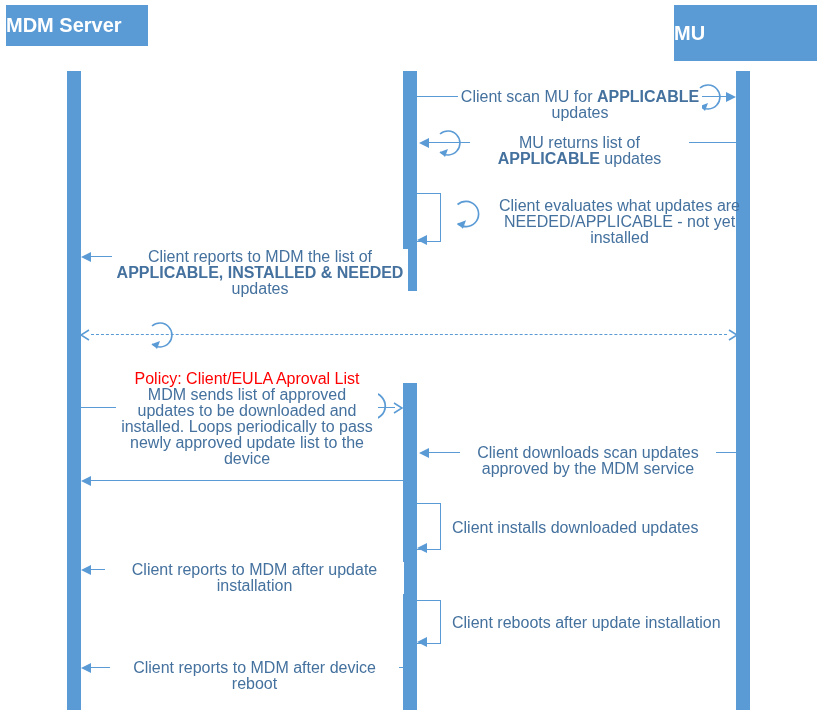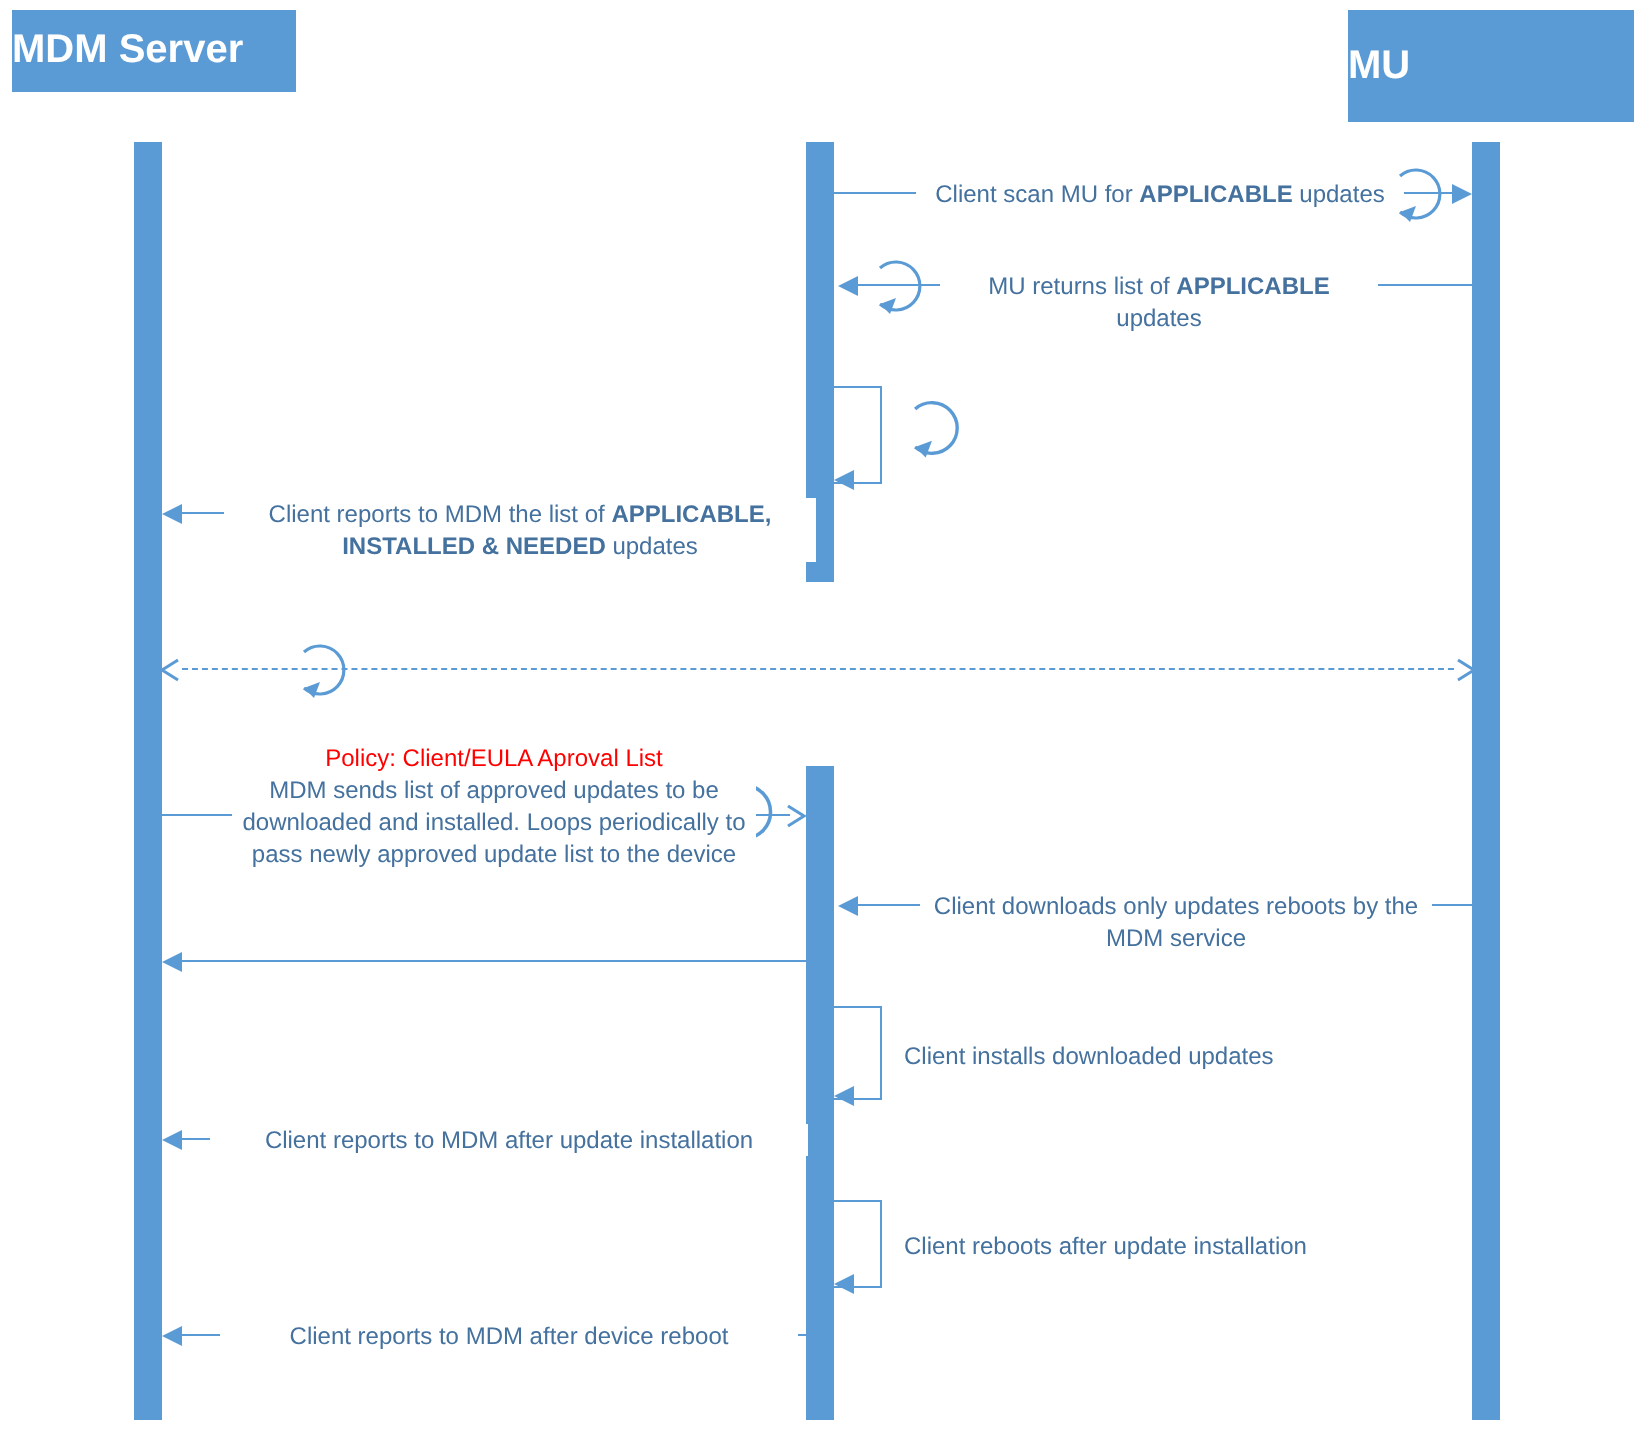--- a/index.html
+++ b/index.html
@@ -18,21 +18,21 @@
     display:flex;align-items:center;justify-content:flex-start;
     font-size:20px;font-weight:bold;
   }
   .bar{position:absolute;width:14px;background:var(--blue);}
   .hline{position:absolute;height:0;border-top:1.5px solid var(--line);}
   .hline.dashed{border-top-style:dashed;}
   .ah-left{position:absolute;width:0;height:0;border-top:5px solid transparent;border-bottom:5px solid transparent;border-right:10px solid var(--line);}
   .ah-right{position:absolute;width:0;height:0;border-top:5px solid transparent;border-bottom:5px solid transparent;border-left:10px solid var(--line);}
   .selfcall{position:absolute;border:1.5px solid var(--line);border-left:none;background:transparent;}
   .msg{
-    position:absolute;color:var(--txt);font-size:12px;line-height:16px;
+    position:absolute;color:var(--txt);font-size:16px;line-height:16px;
     text-align:center;background:#fff;padding:0 2px;
   }
   .msg.left-align{text-align:left;background:transparent;}
   .msg b, .msg .bold{font-weight:bold;}
   .policy-title{color:var(--red);display:block;}
   .loop-icon-svg, .chev{position:absolute;}
 </style>
 </head>
 <body>
 
@@ -69,20 +69,21 @@
   <div class="msg" style="left:470px;top:135px;width:215px;">
     <span>MU returns list of </span><span class="bold">APPLICABLE</span><span> updates</span>
   </div>
 
   <div class="selfcall" style="left:417px;top:193px;width:23px;height:47px;"></div>
   <div class="ah-left" style="left:417px;top:235px;"></div>
   <svg class="loop-icon-svg" style="left:447px;top:195px;" width="38" height="38" viewBox="0 0 36 36">
     <path d="M 10 9 A 12 12 0 1 1 10 27" fill="none" stroke="#5B9BD5" stroke-width="1.6"></path>
     <path d="M 10 27 L 18 24 L 15 32 Z" fill="#5B9BD5"></path>
   </svg>
+  <div class="msg" style="left:495px;top:198px;width:245px;background:transparent;">Client evaluates what updates are NEEDED/APPLICABLE - not yet installed</div>
 
   <div class="hline" style="left:91px;top:256px;width:312px;"></div>
   <div class="ah-left" style="left:81px;top:252px;"></div>
   <div class="msg" style="left:112px;top:249px;width:292px;text-align:center;">
     <span>Client reports to MDM the list of </span><span class="bold">APPLICABLE, INSTALLED &amp; NEEDED</span><span> updates</span>
   </div>
 
   <div class="hline dashed" style="left:91px;top:334px;width:636px;"></div>
   <svg class="chev" style="left:79px;top:329px;" width="12" height="12" viewBox="0 0 12 12">
     <path d="M 10 1 L 2 6 L 10 11" fill="none" stroke="#5B9BD5" stroke-width="1.5"></path>
@@ -103,21 +104,21 @@
     <path d="M 10 9 A 12 12 0 1 1 10 27" fill="none" stroke="#5B9BD5" stroke-width="1.6"></path>
     <path d="M 10 27 L 18 24 L 15 32 Z" fill="#5B9BD5"></path>
   </svg>
   <div class="msg" style="left:116px;top:371px;width:258px;">
     <span class="policy-title">Policy: Client/EULA Aproval List</span>
     <span>MDM sends list of approved updates to be downloaded and installed. Loops periodically to pass newly approved update list to the device</span>
   </div>
 
   <div class="hline" style="left:427px;top:452px;width:309px;"></div>
   <div class="ah-left" style="left:419px;top:448px;"></div>
-  <div class="msg" style="left:460px;top:445px;width:252px;">Client downloads only updates reboots by the MDM service</div>
+  <div class="msg" style="left:460px;top:445px;width:252px;">Client downloads scan updates approved by the MDM service</div>
 
   <div class="hline" style="left:91px;top:480px;width:312px;"></div>
   <div class="ah-left" style="left:81px;top:476px;"></div>
 
   <div class="selfcall" style="left:417px;top:503px;width:23px;height:45px;"></div>
   <div class="ah-left" style="left:417px;top:543px;"></div>
   <div class="msg left-align" style="left:450px;top:520px;width:260px;">Client installs downloaded updates</div>
 
   <div class="hline" style="left:91px;top:569px;width:312px;"></div>
   <div class="ah-left" style="left:81px;top:565px;"></div>

